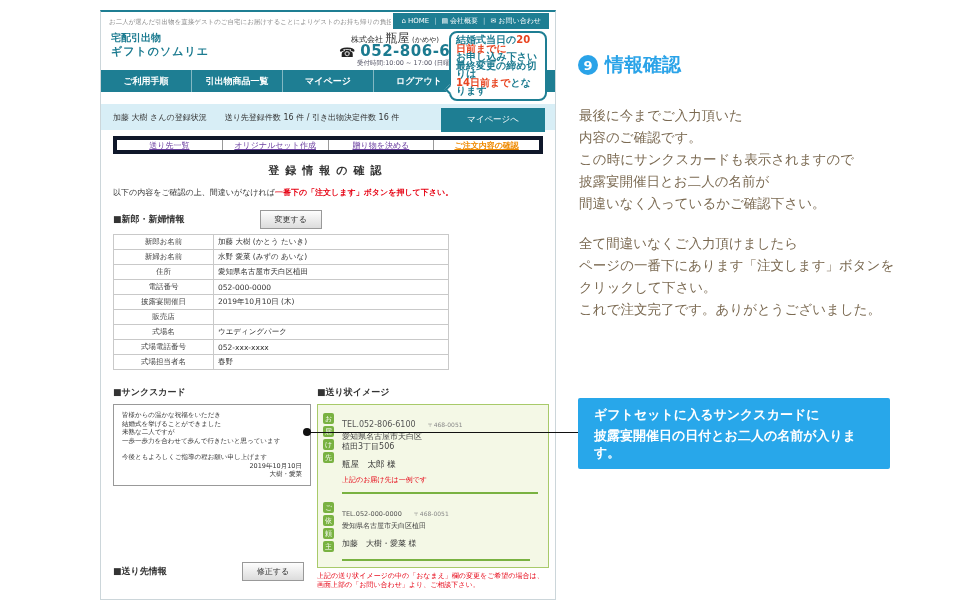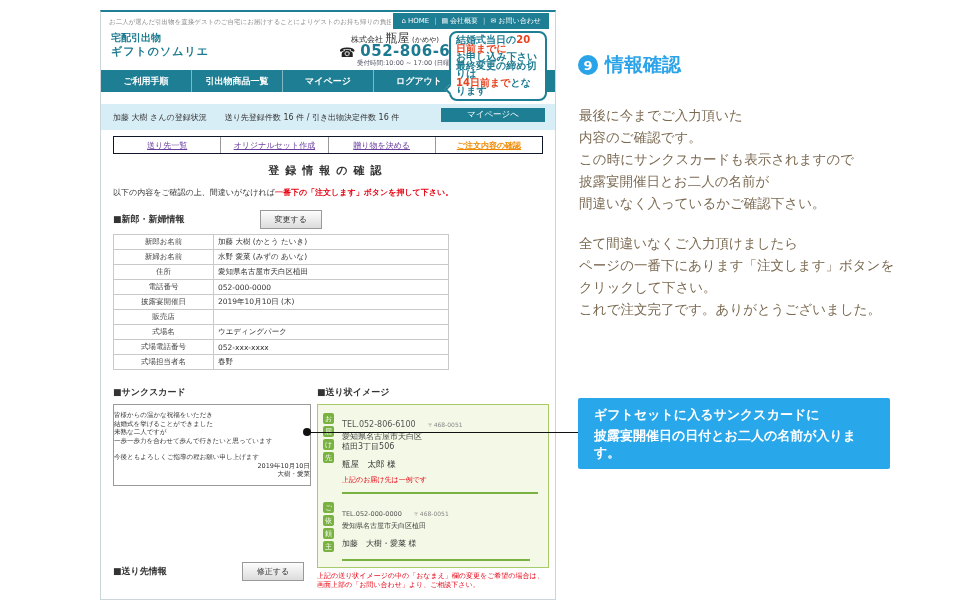--- a/index.html
+++ b/index.html
@@ -34,45 +34,45 @@
 .bubble-tail { position:absolute; left:-5px; bottom:6px; width:7px; height:7px; background:#fff; border-left:2px solid #1e7e93; border-bottom:2px solid #1e7e93; transform:rotate(45deg); }
 
 
 .nav { display:flex; height:22px; background:#1e7e93; }
 .nav-item { flex:1; display:flex; align-items:center; justify-content:center; color:#fff; font-size:9px; font-weight:bold; cursor:pointer; }
 .nav-item + .nav-item { border-left:1px solid rgba(255,255,255,.45); }
 
 
 .statusbar { margin-top:12px; height:26px; background:#d8eef6; position:relative; display:flex; align-items:center; padding-left:12px; font-size:8px; color:#333; }
 .statusbar .counts { margin-left:18px; }
-.mypage-btn { position:absolute; right:10px; top:4px; width:104px; height:14px; background:#1e7e93; color:#fff; font-size:8.5px; display:flex; align-items:center; justify-content:center; cursor:pointer; border:none; }
-
-
-.tabs { margin:6px 12px 0; display:flex; border:1px solid #0f172a; height:18px; background:#fff; }
+.mypage-btn { position:absolute; right:10px; top:4px; width:104px; height:24px; background:#1e7e93; color:#fff; font-size:8.5px; display:flex; align-items:center; justify-content:center; cursor:pointer; border:none; }
+
+
+.tabs { margin:6px 12px 0; display:flex; border:4px solid #0f172a; height:18px; background:#fff; }
 .tab { flex:1; display:flex; align-items:center; justify-content:center; }
 .tab + .tab { border-left:1px solid #999; }
 .tab-link { font-size:8px; color:#6b3fa0; text-decoration:underline; cursor:pointer; }
 .tab-link.active { color:#ef8a00; font-weight:bold; }
 
 .page-title { margin-top:9px; text-align:center; font-size:11px; font-weight:bold; letter-spacing:6px; color:#333; }
 .instruction { margin:9px 0 0 12px; font-size:8px; color:#333; }
 .instruction .red { color:#e60012; font-weight:bold; }
 
 .sec-head { margin:12px 0 0 12px; display:flex; align-items:center;gap:33px; }
 .sec-title { font-size:9px; font-weight:bold; color:#333; }
 .gray-btn { margin-left:42px; padding:3px 14px; font-size:8px; color:#333; background:linear-gradient(#fdfdfd,#dcdcdc); border:1px solid #999; cursor:pointer; }
 
 
 .info-table { margin:5px 0 0 12px; border-collapse:collapse; width:336px; }
 .info-table td { border:1px solid #c9c9c9; font-size:7.5px; padding:2px 4px; color:#333; height:12px; }
 .info-table td.lbl { width:100px; text-align:center; color:#444; }
 
 
 .twocol { position:relative; margin:10px 0 0 12px; height:160px; }
-.thanks-card { margin-top:5px; width:198px; border:1px solid #999; padding:6px 0; font-size:6.5px; line-height:8.5px; color:#333; background:#fff; }
+.thanks-card { margin-top:5px; width:198px; border:1px solid #999; padding:6px 8px; font-size:6.5px; line-height:8.5px; color:#333; background:#fff; }
 .thanks-close { margin-top:8px; }
 .thanks-date,.thanks-names { text-align:right; }
 .invoice-col { position:absolute; left:204px; top:0; width:232px; }
 .invoice-box { margin-top:5px; background:#f4f8e6; border:1px solid #a8ca6a; padding:7px 8px 4px 24px; }
 .inv-sec { position:relative; }
 .vtab { position:absolute; left:-19px; top:1px; display:flex; flex-direction:column; gap:2px; }
 .vtab span { width:11px; height:11px; background:#79b241; color:#fff; font-size:7px; display:flex; align-items:center; justify-content:center; border-radius:2px; }
 .inv-tel { font-size:8px; color:#555; }
 .inv-zip { font-size:6px; margin-left:12px; color:#888; }
 .inv-addr { font-size:8px; color:#444; margin-top:1px; line-height:10px; }

